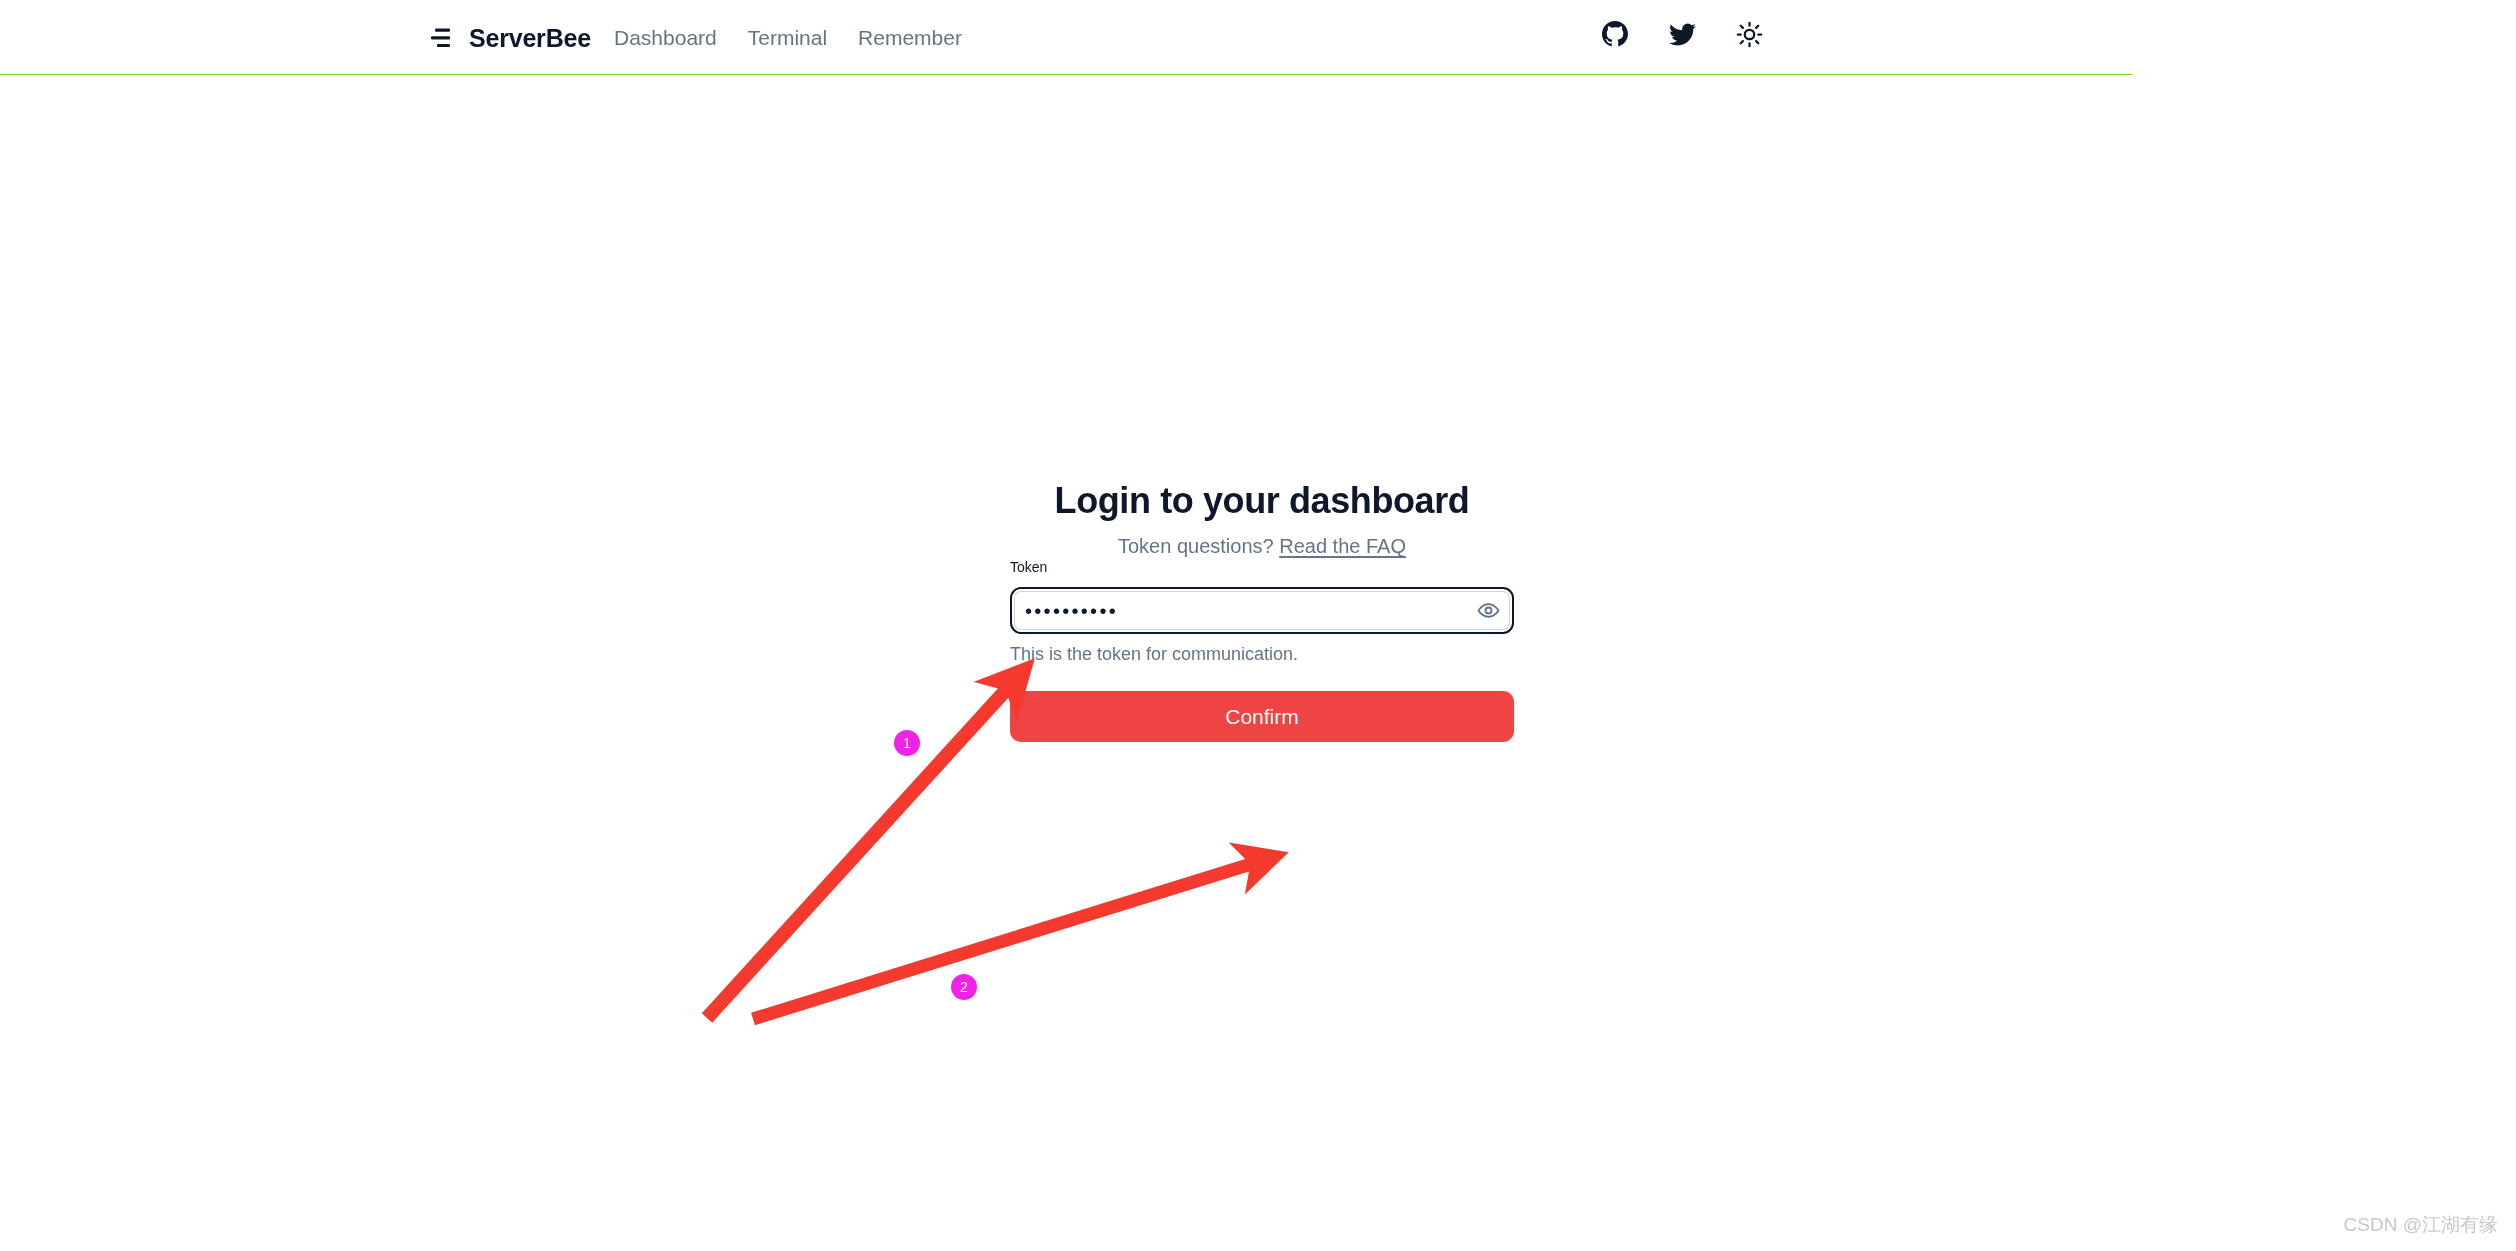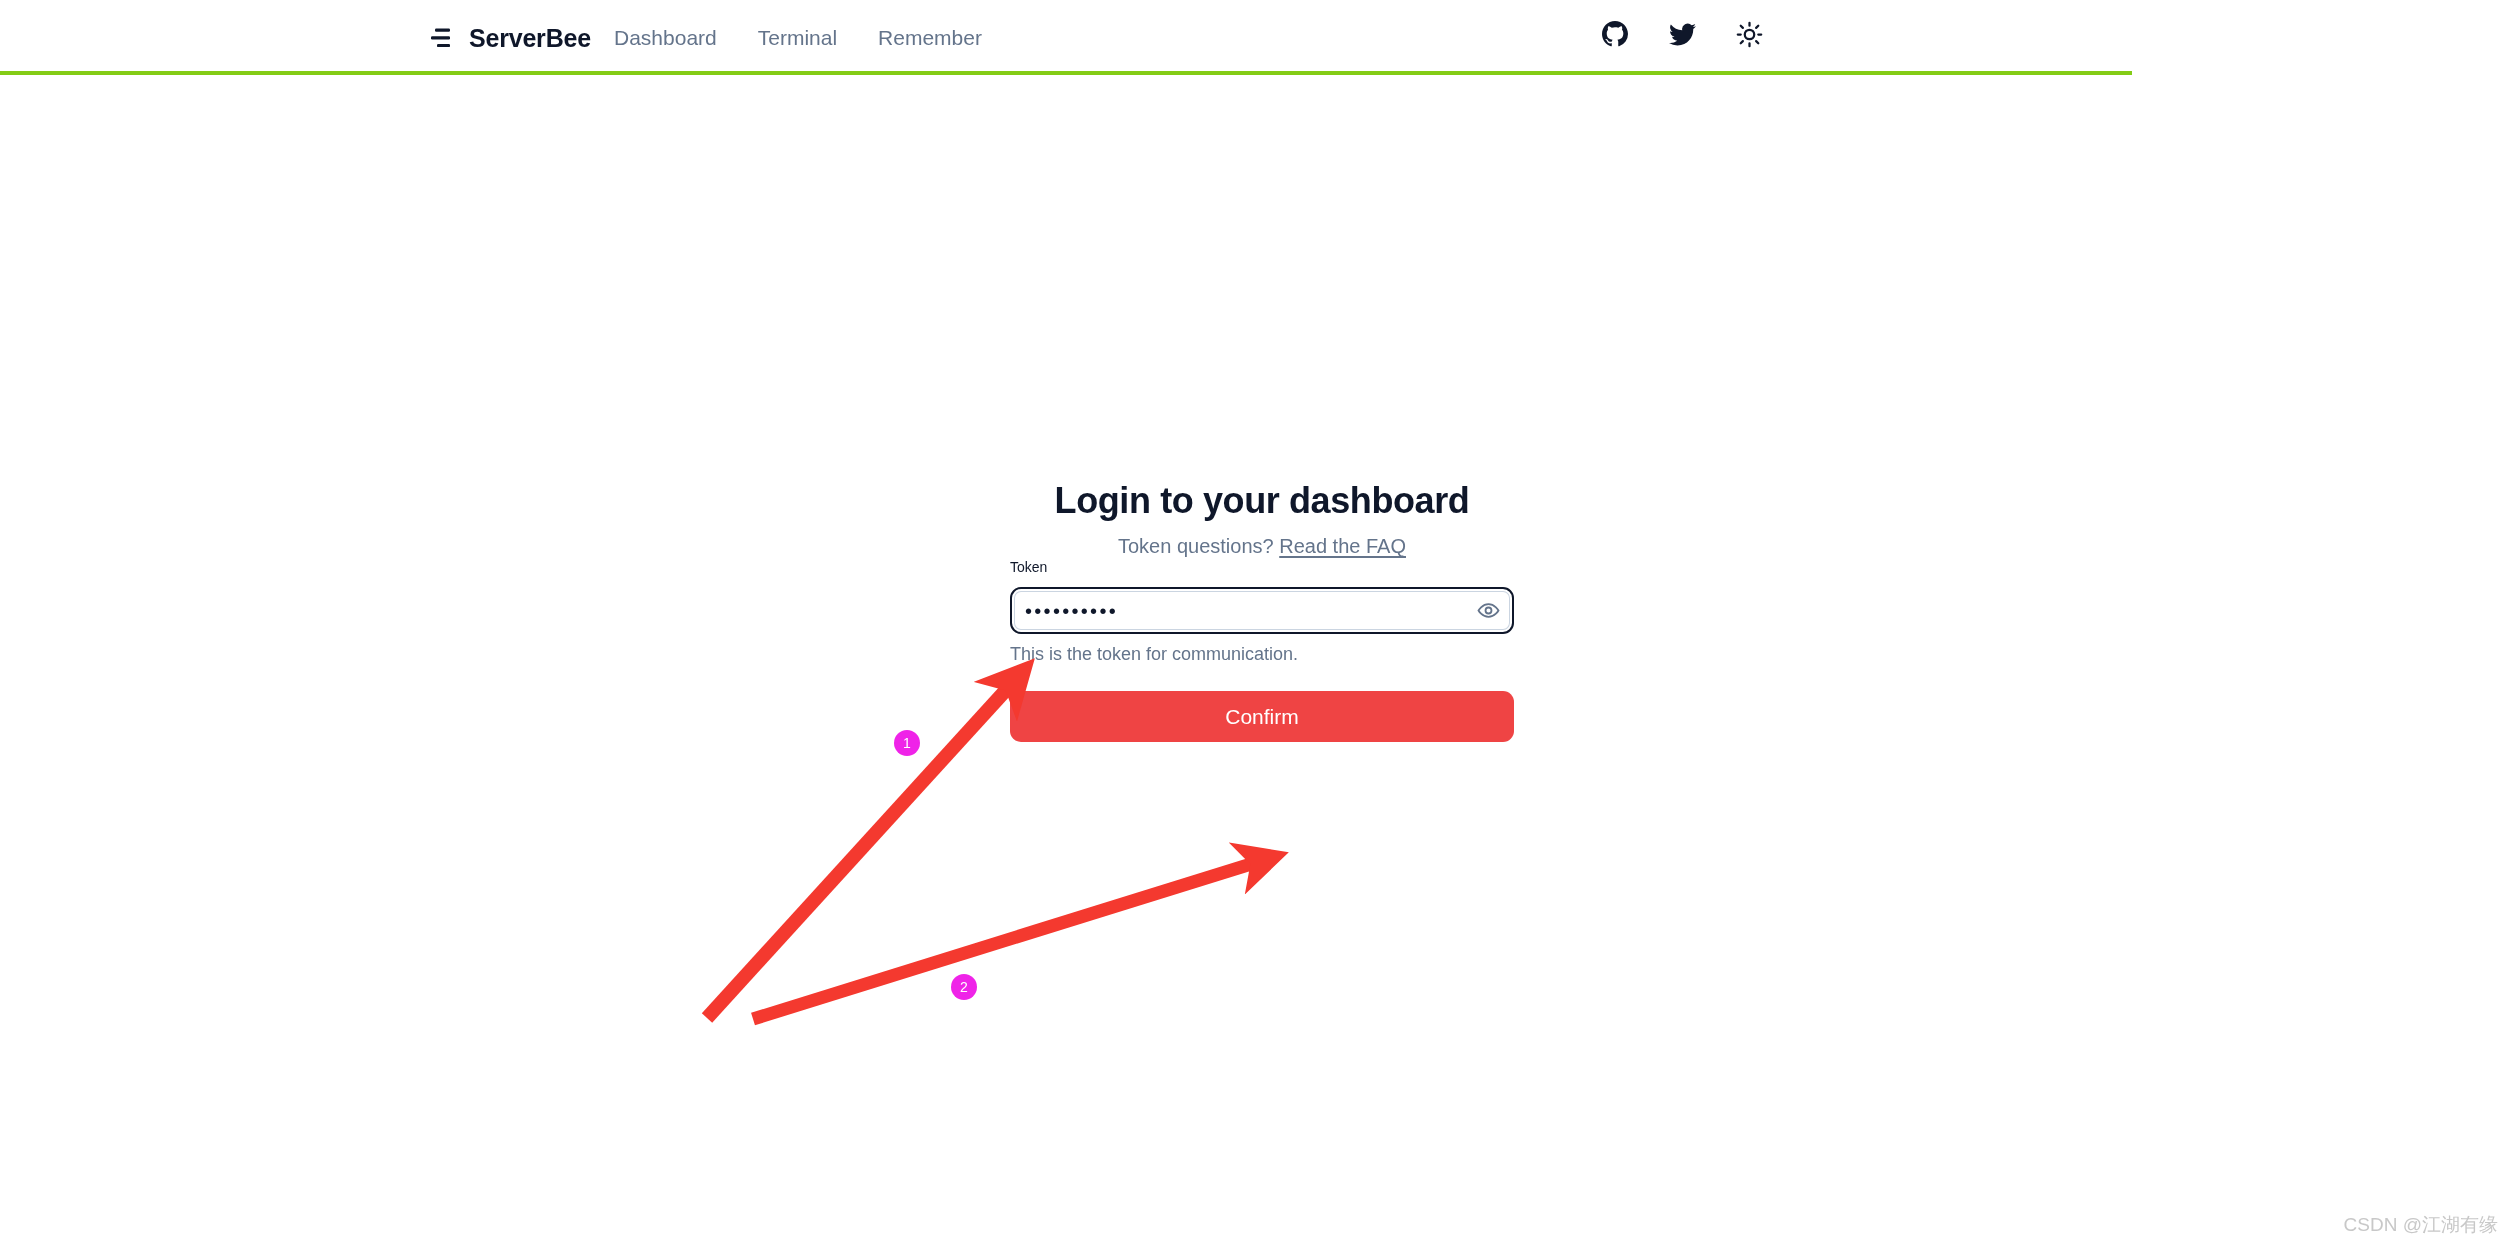--- a/index.html
+++ b/index.html
@@ -19,21 +19,21 @@
     background: #ffffff;
   }
 
   
   .header {
     position: absolute;
     left: 0; top: 0;
     width: 2132px;
     height: 75px;
     background: #ffffff;
-    border-bottom: 4px solid #84cc16;
+    border-bottom: 1px solid #84cc16;
   }
 
   .brand {
     position: absolute;
     left: 428px; top: 20px;
     display: flex;
     align-items: center;
     gap: 14px;
     height: 36px;
   }
@@ -50,21 +50,21 @@
     color: #0f172a;
     letter-spacing: -0.2px;
     line-height: 1;
   }
 
   .nav {
     position: absolute;
     left: 614px; top: 24px;
     display: flex;
     align-items: center;
-    gap: 41px;
+    gap: 31px;
     height: 28px;
   }
 
   .nav-link {
     font-size: 21px;
     color: #64748b;
     text-decoration: none;
     line-height: 1.2;
     white-space: nowrap;
   }

